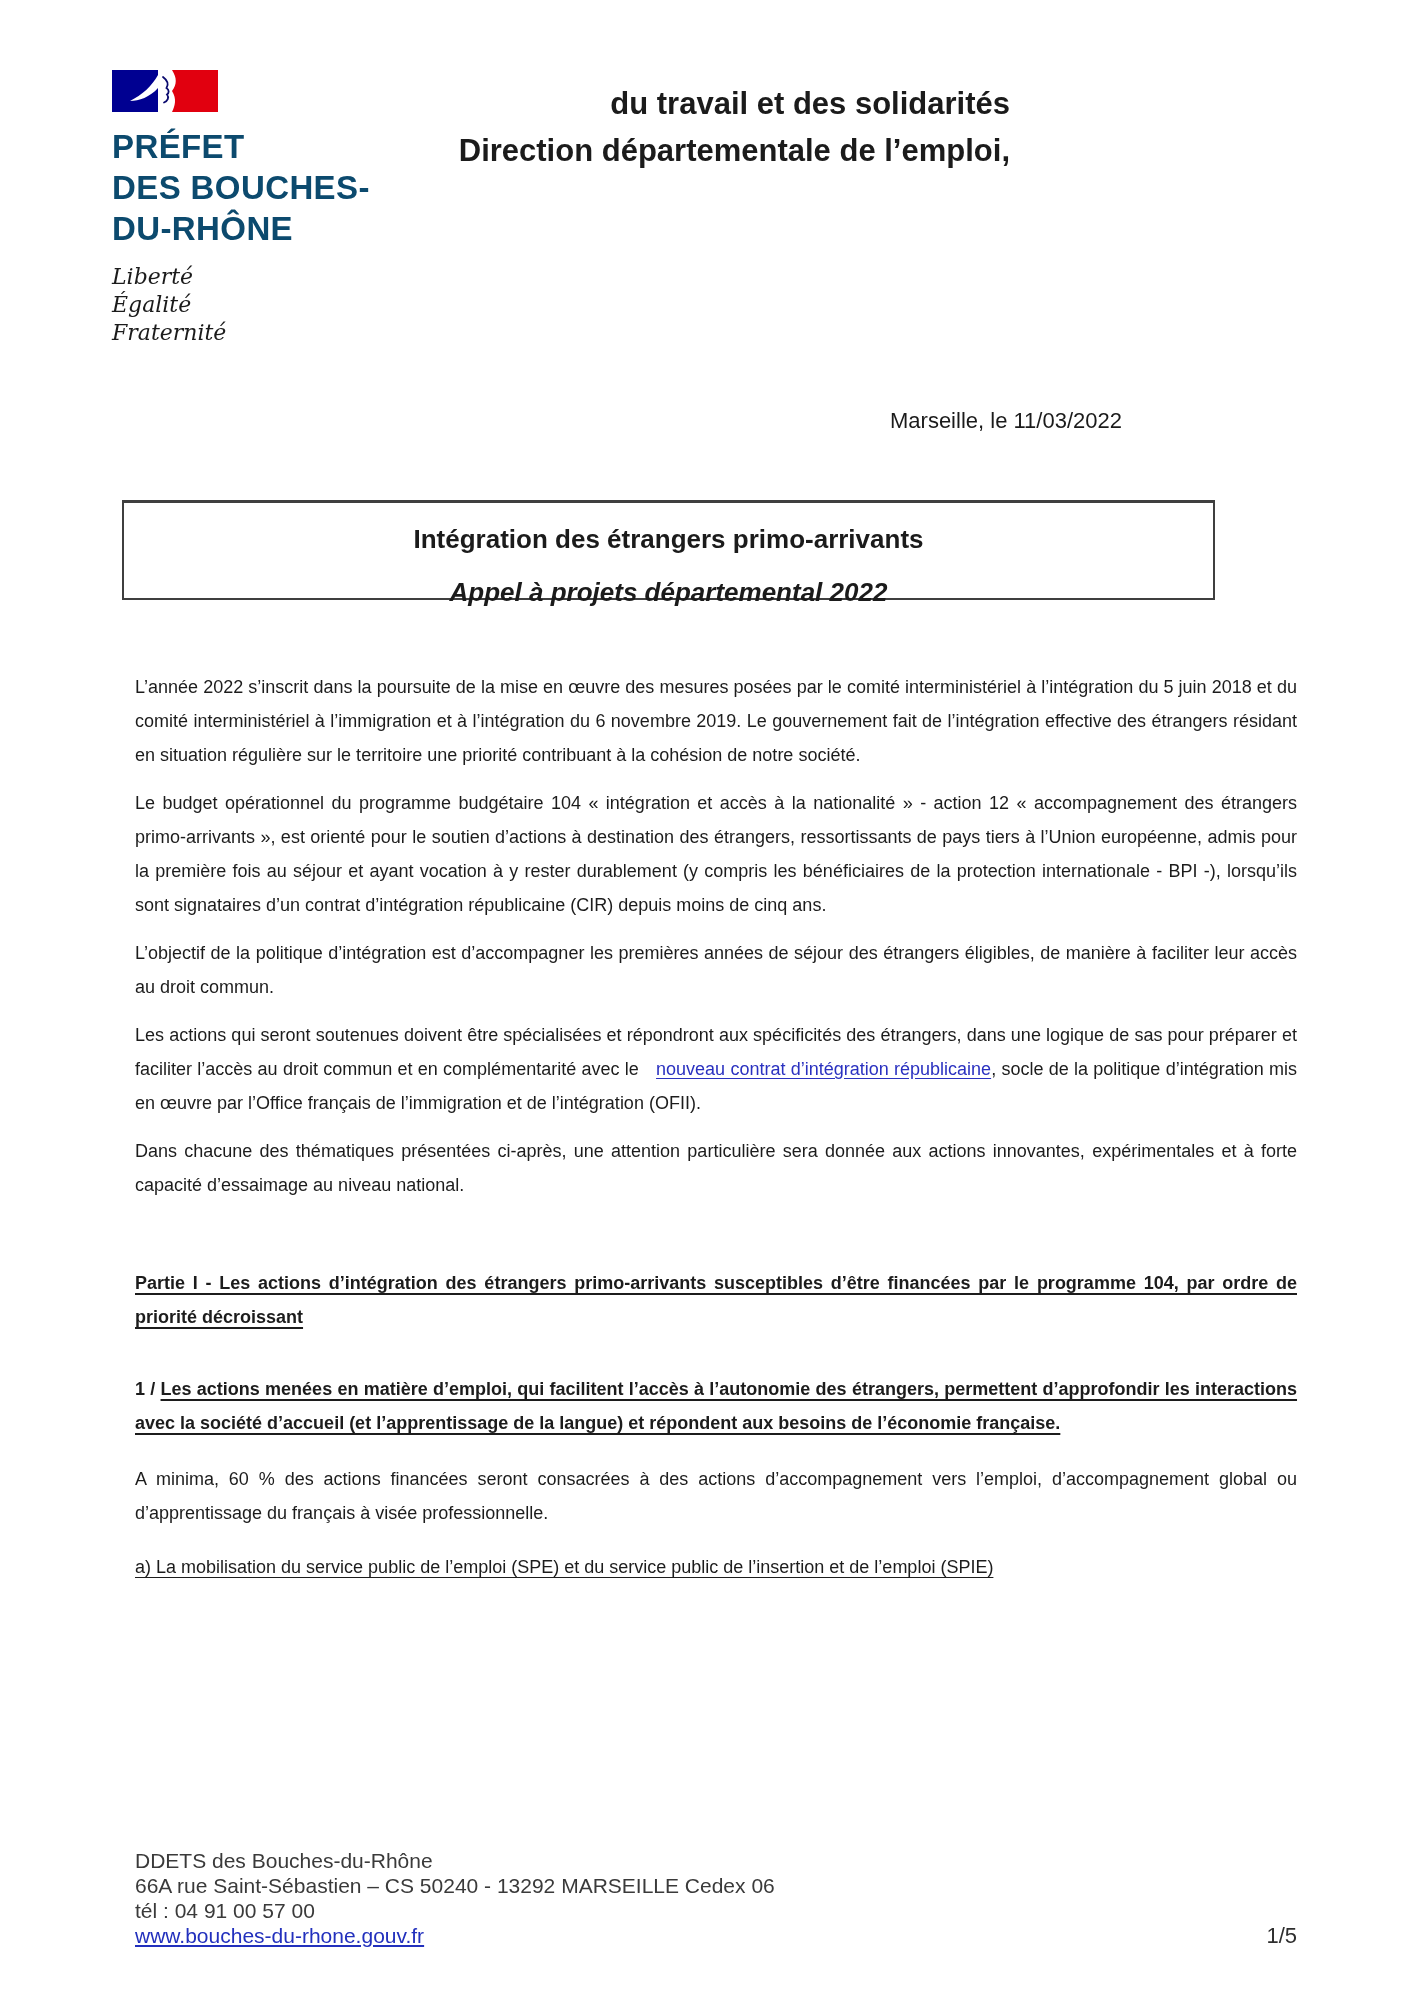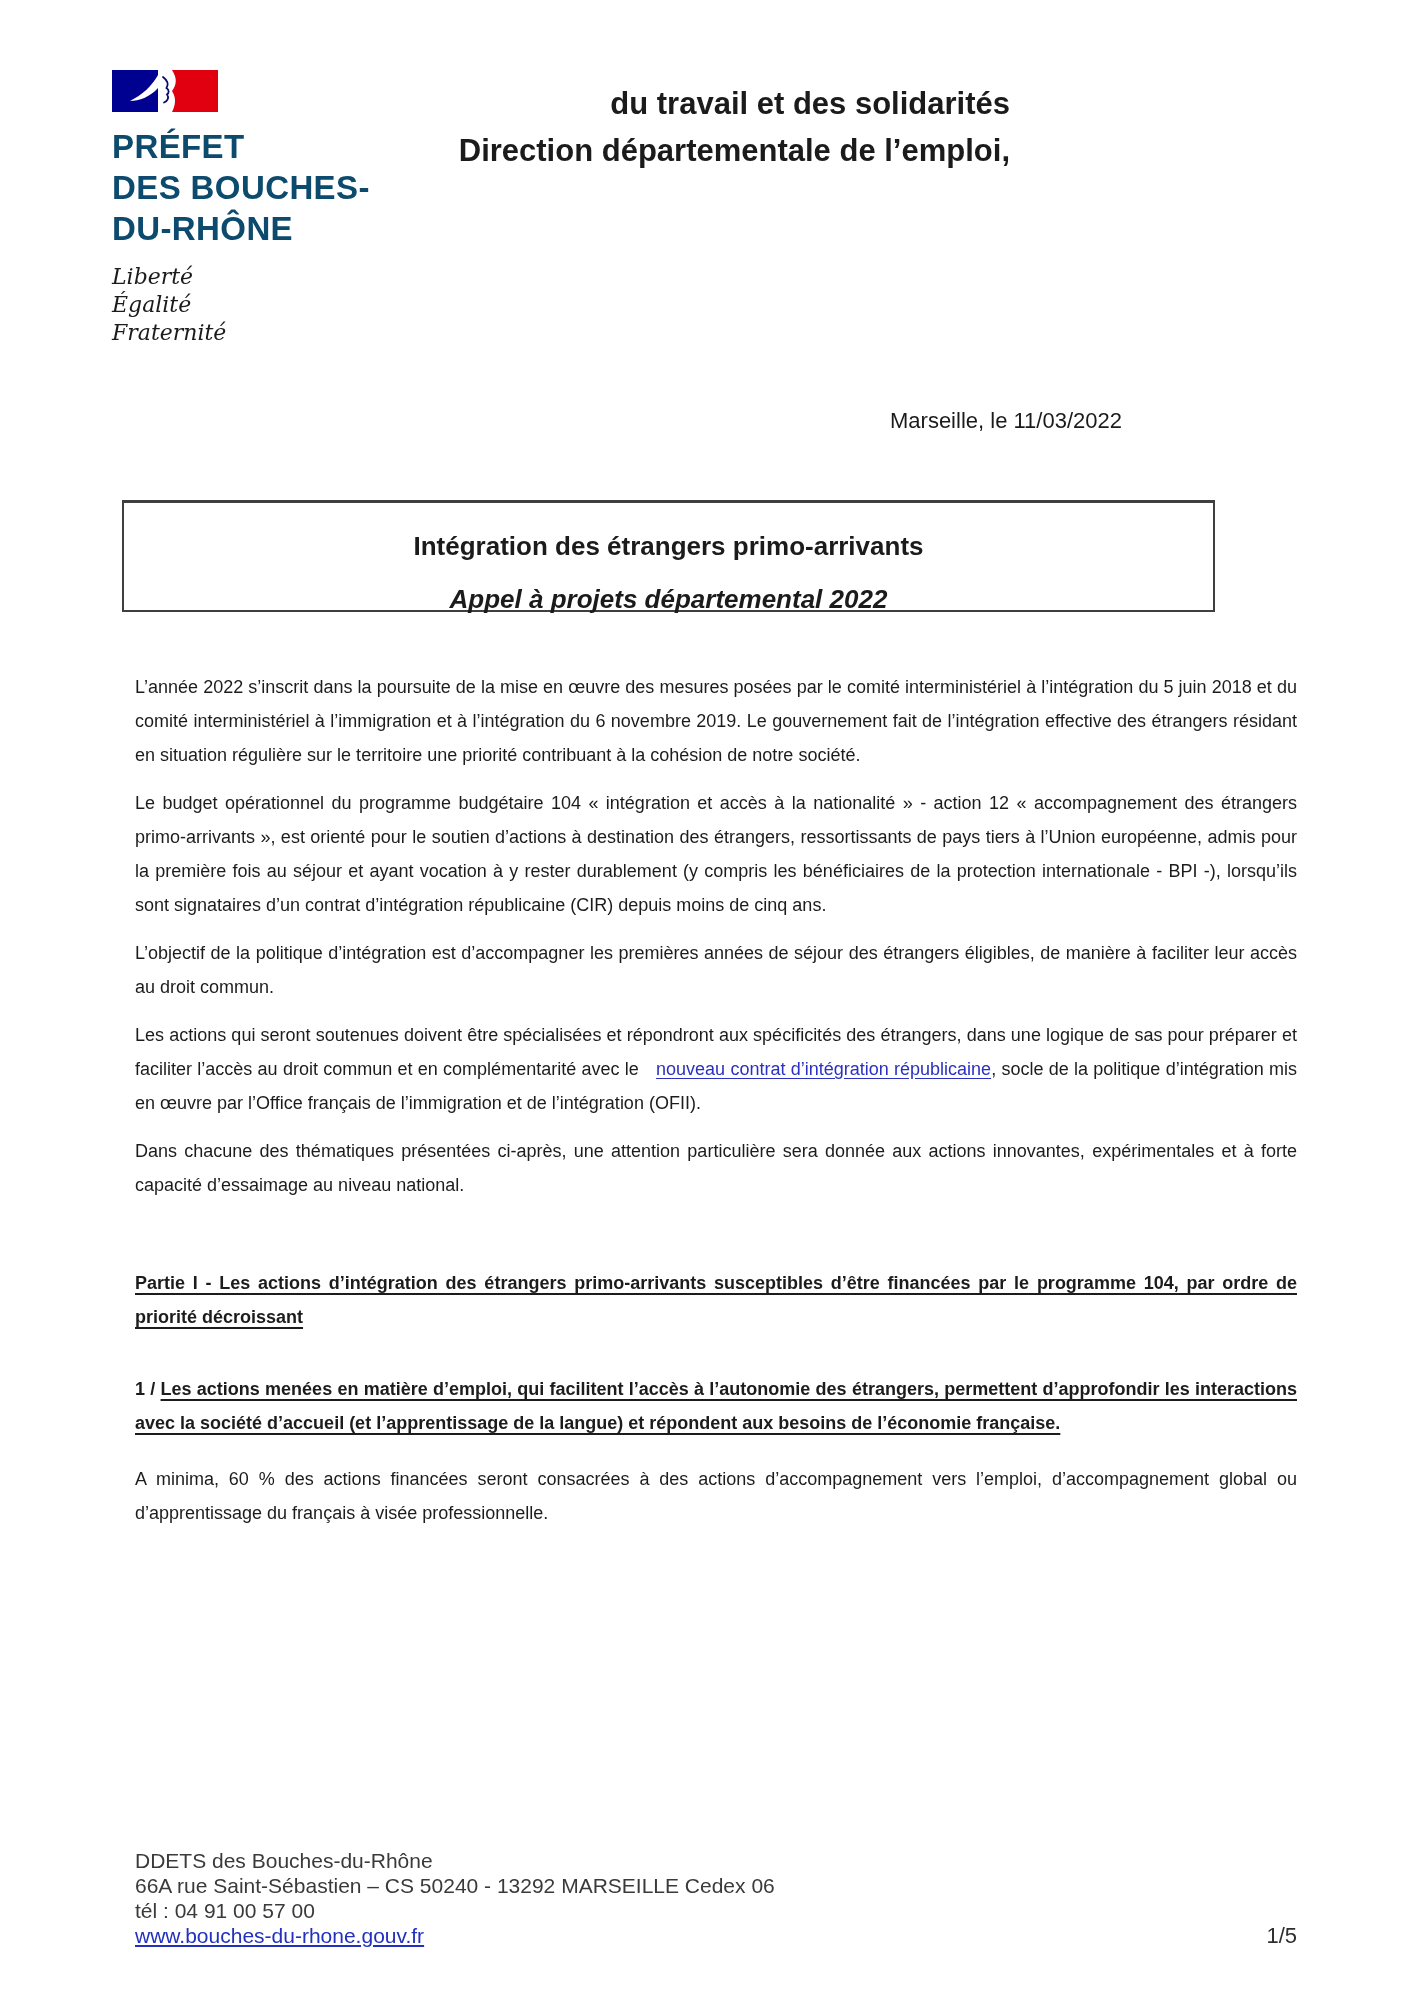--- a/index.html
+++ b/index.html
@@ -11,23 +11,23 @@
   .logo{position:absolute; left:112px; top:70px;}
   .flag{display:block;}
   .prefect{font-weight:bold; font-size:33px; line-height:41px; letter-spacing:.4px; color:#0c4a6e; margin-top:14px;}
   .motto{font-family:"DejaVu Serif", serif; font-style:italic; font-size:22px; line-height:28px; color:#1b1b1b; margin-top:14px;}
   
   .dept{position:absolute; top:80px; right:405px; text-align:right; font-weight:bold; font-size:31px; line-height:47px; color:#1b1b1b;}
   
   .dateline{position:absolute; left:890px; top:408px; font-size:22px; color:#1b1b1b;}
   
   .title-box{
-    position:absolute; left:122px; top:500px; width:1093px; height:112px; box-sizing:border-box;
+    position:absolute; left:122px; top:500px; width:1093px; height:100px; box-sizing:border-box;
     border:2px solid #3f3f3f; border-top-width:3px; text-align:center; font-weight:bold; font-size:26px;
-    padding-top:28px;
+    padding-top:21px;
   }
   .title-box .line2{margin-top:22px;font-style:italic;}
   
   .content{
     position:absolute; left:135px; top:670px; width:1162px;
     font-size:18px; line-height:34px; text-align:justify; color:#1c1c1c;
   }
   .content p{margin:0 0 14px 0;}
   a.body-link{color:#2a31c0; text-decoration:underline; text-underline-offset:3px;margin-left:12px;}
   .partie{
@@ -87,20 +87,21 @@
     <p>L’objectif de la politique d’intégration est d’accompagner les premières années de séjour des étrangers éligibles, de manière à faciliter leur accès au droit commun.</p>
     <p><span>Les actions qui seront soutenues doivent être spécialisées et répondront aux spécificités des étrangers, dans une logique de sas pour préparer et faciliter l’accès au droit commun et en complémentarité avec le </span><a href="#" class="body-link">nouveau contrat d’intégration républicaine</a><span>, socle de la politique d’intégration mis en œuvre par l’Office français de l’immigration et de l’intégration (OFII).</span></p>
     <p>Dans chacune des thématiques présentées ci-après, une attention particulière sera donnée aux actions innovantes, expérimentales et à forte capacité d’essaimage au niveau national.</p>
 
     <p class="partie">Partie I - Les actions d’intégration des étrangers primo-arrivants susceptibles d’être financées par le programme 104, par ordre de priorité décroissant</p>
 
     <p class="h1"><span>1 / </span><span class="u">Les actions menées en matière d’emploi, qui facilitent l’accès à l’autonomie des étrangers, permettent d’approfondir les interactions avec la société d’accueil (et l’apprentissage de la langue) et répondent aux besoins de l’économie française.</span></p>
 
     <p class="p6">A minima, 60 % des actions financées seront consacrées à des actions d’accompagnement vers l’emploi, d’accompagnement global ou d’apprentissage du français à visée professionnelle.</p>
 
+    <p class="ha">a) La mobilisation du service public de l’emploi (SPE) et du service public de l’insertion et de l’emploi (SPIE)</p>
   </div>
 
   <div class="footer">
     <div>DDETS des Bouches-du-Rhône</div>
     <div>66A rue Saint-Sébastien – CS 50240 - 13292 MARSEILLE Cedex 06</div>
     <div>tél : 04 91 00 57 00</div>
     <div class="footer-last">
       <a href="#" class="footer-link">www.bouches-du-rhone.gouv.fr</a>
       <span class="page-number">1/5</span>
     </div>

